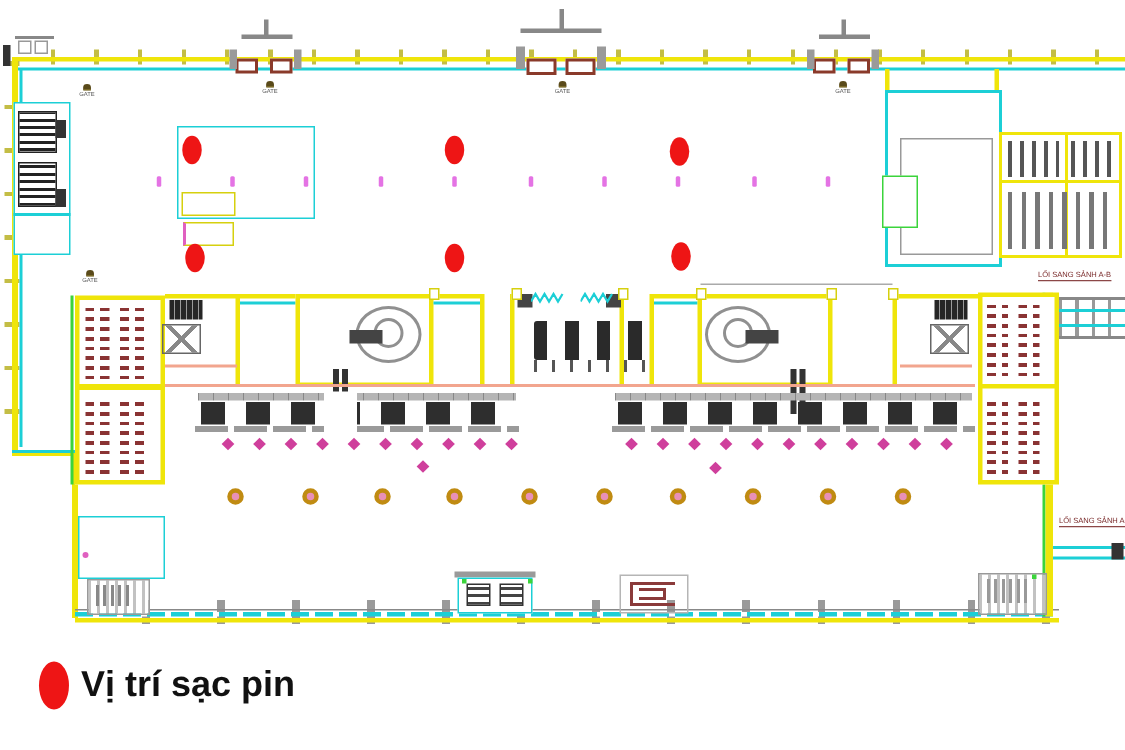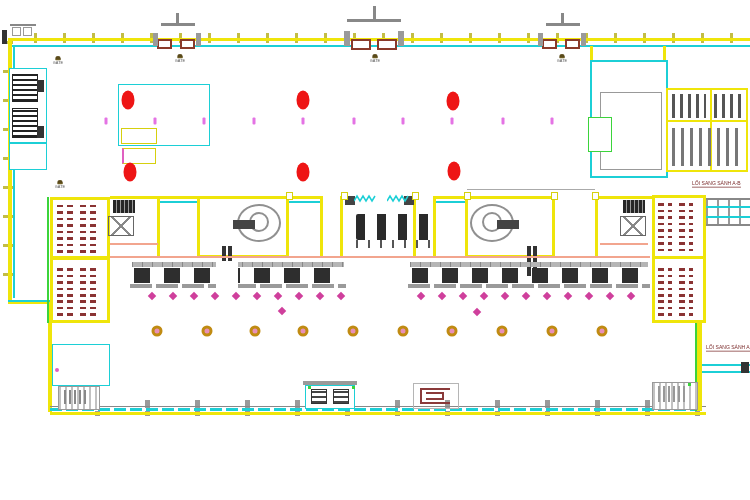--- a/index.html
+++ b/index.html
@@ -281,14 +281,18 @@
       <div class="mk gold" style="left: 602px; top: 331px;"></div>
       <div class="gate" style="left: 58px; top: 56px;"><span class="gicon"></span><span>GATE</span></div>
       <div class="gate" style="left: 180px; top: 54px;"><span class="gicon"></span><span>GATE</span></div>
       <div class="gate" style="left: 375px; top: 54px;"><span class="gicon"></span><span>GATE</span></div>
       <div class="gate" style="left: 562px; top: 54px;"><span class="gicon"></span><span>GATE</span></div>
       <div class="gate" style="left: 60px; top: 180px;"><span class="gicon"></span><span>GATE</span></div>
       <div class="corr" style="left: 692px; top: 181px;">LỐI SANG SẢNH A-B</div>
       <div class="corr" style="left: 706px; top: 345px;">LỐI SANG SẢNH A-B</div>
     </div>
 
+  <div class="legend">
+    <span class="legend-oval"></span>
+    <span class="legend-text">Vị trí sạc pin</span>
+  </div>
 
 </div>
 
 </body></html>

